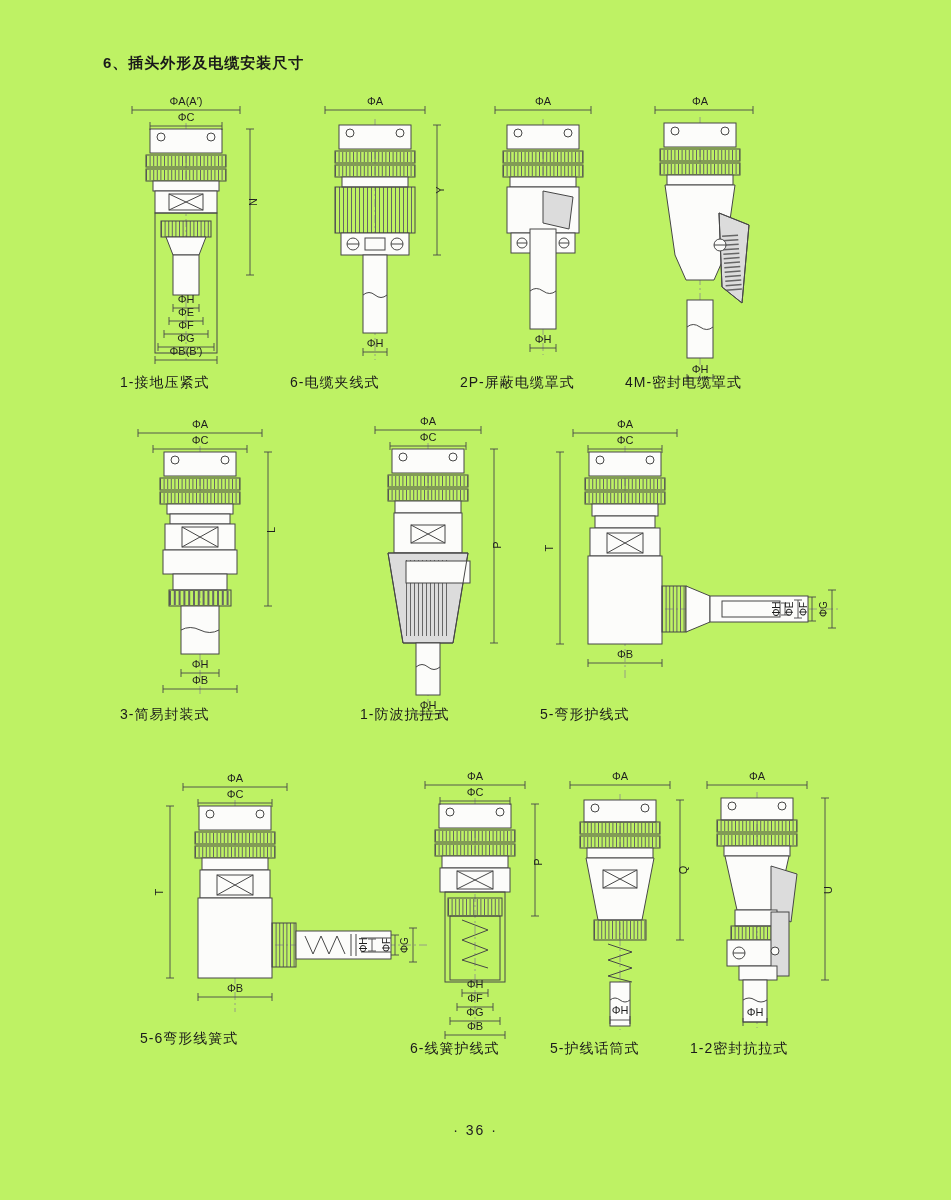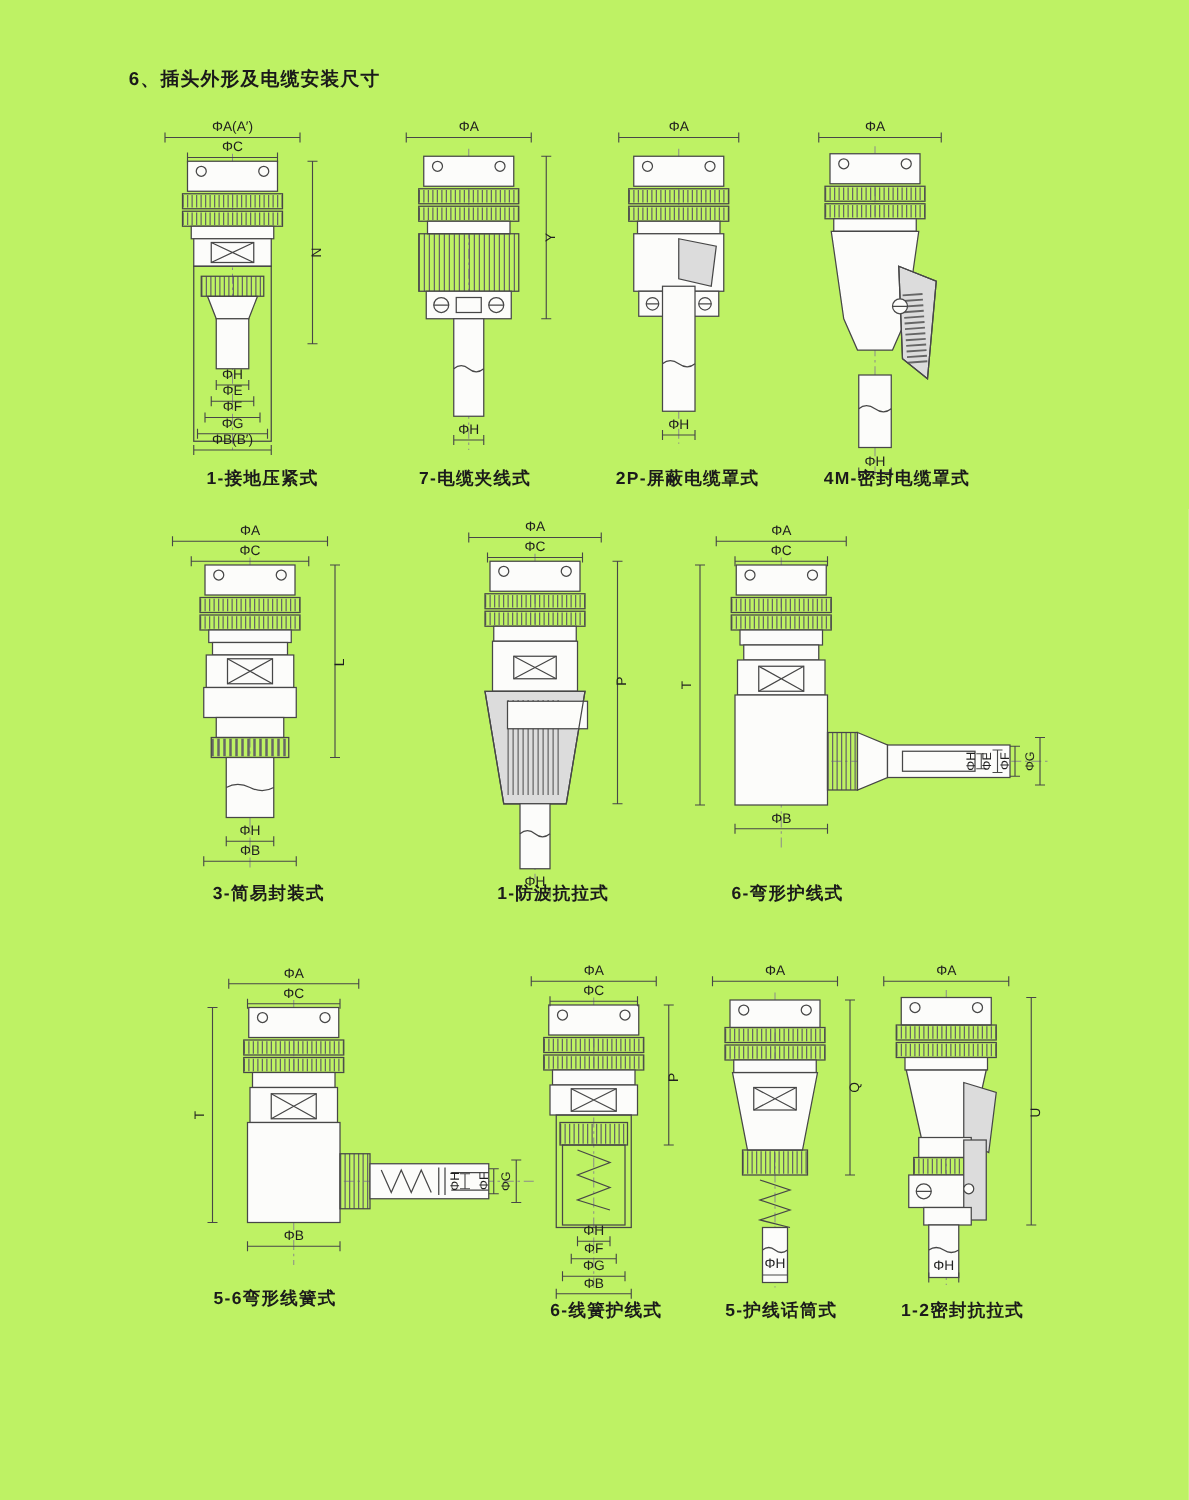--- a/index.html
+++ b/index.html
@@ -1,19 +1,19 @@
 <!DOCTYPE html>
 <html><head>
 <meta charset="utf-8">
 <style>
   html,body{margin:0;padding:0;}
   body{background:#ffffff;font-family:"Liberation Sans",sans-serif;}
   .page{position:relative;width:951px;height:1200px;background:#bef264;overflow:hidden;}
   .title{position:absolute;font-size:15px;font-weight:600;letter-spacing:1px;color:#1a1a1a;}
-  .cap{position:absolute;font-size:14px;color:#1b1b1b;text-align:center;letter-spacing:1px;white-space:nowrap;font-weight:bold;}
+  .cap{position:absolute;font-size:14px;color:#1b1b1b;text-align:left;letter-spacing:1px;white-space:nowrap;}
   .pnum{position:absolute;width:100%;text-align:center;font-size:14px;color:#222;letter-spacing:2px;}
   .fig{position:absolute;}
   svg .s{stroke:#474747;fill:none;stroke-width:1;}
   svg .sf{stroke:#474747;fill:#fcfcfa;stroke-width:1;}
   svg .gray{stroke:#474747;fill:#dcdcdc;stroke-width:1;}
   svg .kn{stroke:#666;fill:none;}
   svg .cl{stroke:#8a8a8a;stroke-width:0.8;fill:none;stroke-dasharray:8 3 2 3;}
   svg .dim{stroke:#474747;stroke-width:0.9;fill:none;}
   svg text.d{font-family:"Liberation Sans",sans-serif;font-size:11px;fill:#1f1f1f;text-anchor:middle;}
   svg text.dr{font-family:"Liberation Sans",sans-serif;font-size:10px;fill:#1f1f1f;text-anchor:middle;}
@@ -403,24 +403,25 @@
       <text class="d" x="72" y="10">ΦA</text>
       <path class="dim" d="M22,15 H122 M22,11 V19 M122,11 V19"></path>
       <text class="d" x="70" y="246">ΦH</text>
       <path class="dim" d="M58,252 H82 M58,248 V256 M82,248 V256"></path>
       <path class="dim" d="M140,28 V210 M136,28 H144 M136,210 H144"></path>
       <text class="d" x="147" y="120" transform="rotate(-90 147 120)">U</text>
     </g>
   </svg>
 
   <div class="cap" style="left:120px;top:374px;width:180px;">1-接地压紧式</div>
-  <div class="cap" style="left:290px;top:374px;width:180px;">7-电缆夹线式</div>
+  <div class="cap" style="left:290px;top:374px;width:180px;">6-电缆夹线式</div>
   <div class="cap" style="left:460px;top:374px;width:180px;">2P-屏蔽电缆罩式</div>
   <div class="cap" style="left:625px;top:374px;width:185px;">4M-密封电缆罩式</div>
   <div class="cap" style="left:120px;top:706px;width:190px;">3-简易封装式</div>
   <div class="cap" style="left:360px;top:706px;width:165px;">1-防波抗拉式</div>
-  <div class="cap" style="left:540px;top:706px;width:180px;">6-弯形护线式</div>
+  <div class="cap" style="left:540px;top:706px;width:180px;">5-弯形护线式</div>
   <div class="cap" style="left:140px;top:1030px;width:160px;">5-6弯形线簧式</div>
   <div class="cap" style="left:410px;top:1040px;width:150px;">6-线簧护线式</div>
   <div class="cap" style="left:550px;top:1040px;width:150px;">5-护线话筒式</div>
   <div class="cap" style="left:690px;top:1040px;width:160px;">1-2密封抗拉式</div>
 
+  <div class="pnum" style="top:1122px;">· 36 ·</div>
 </div>
 
 </body></html>

